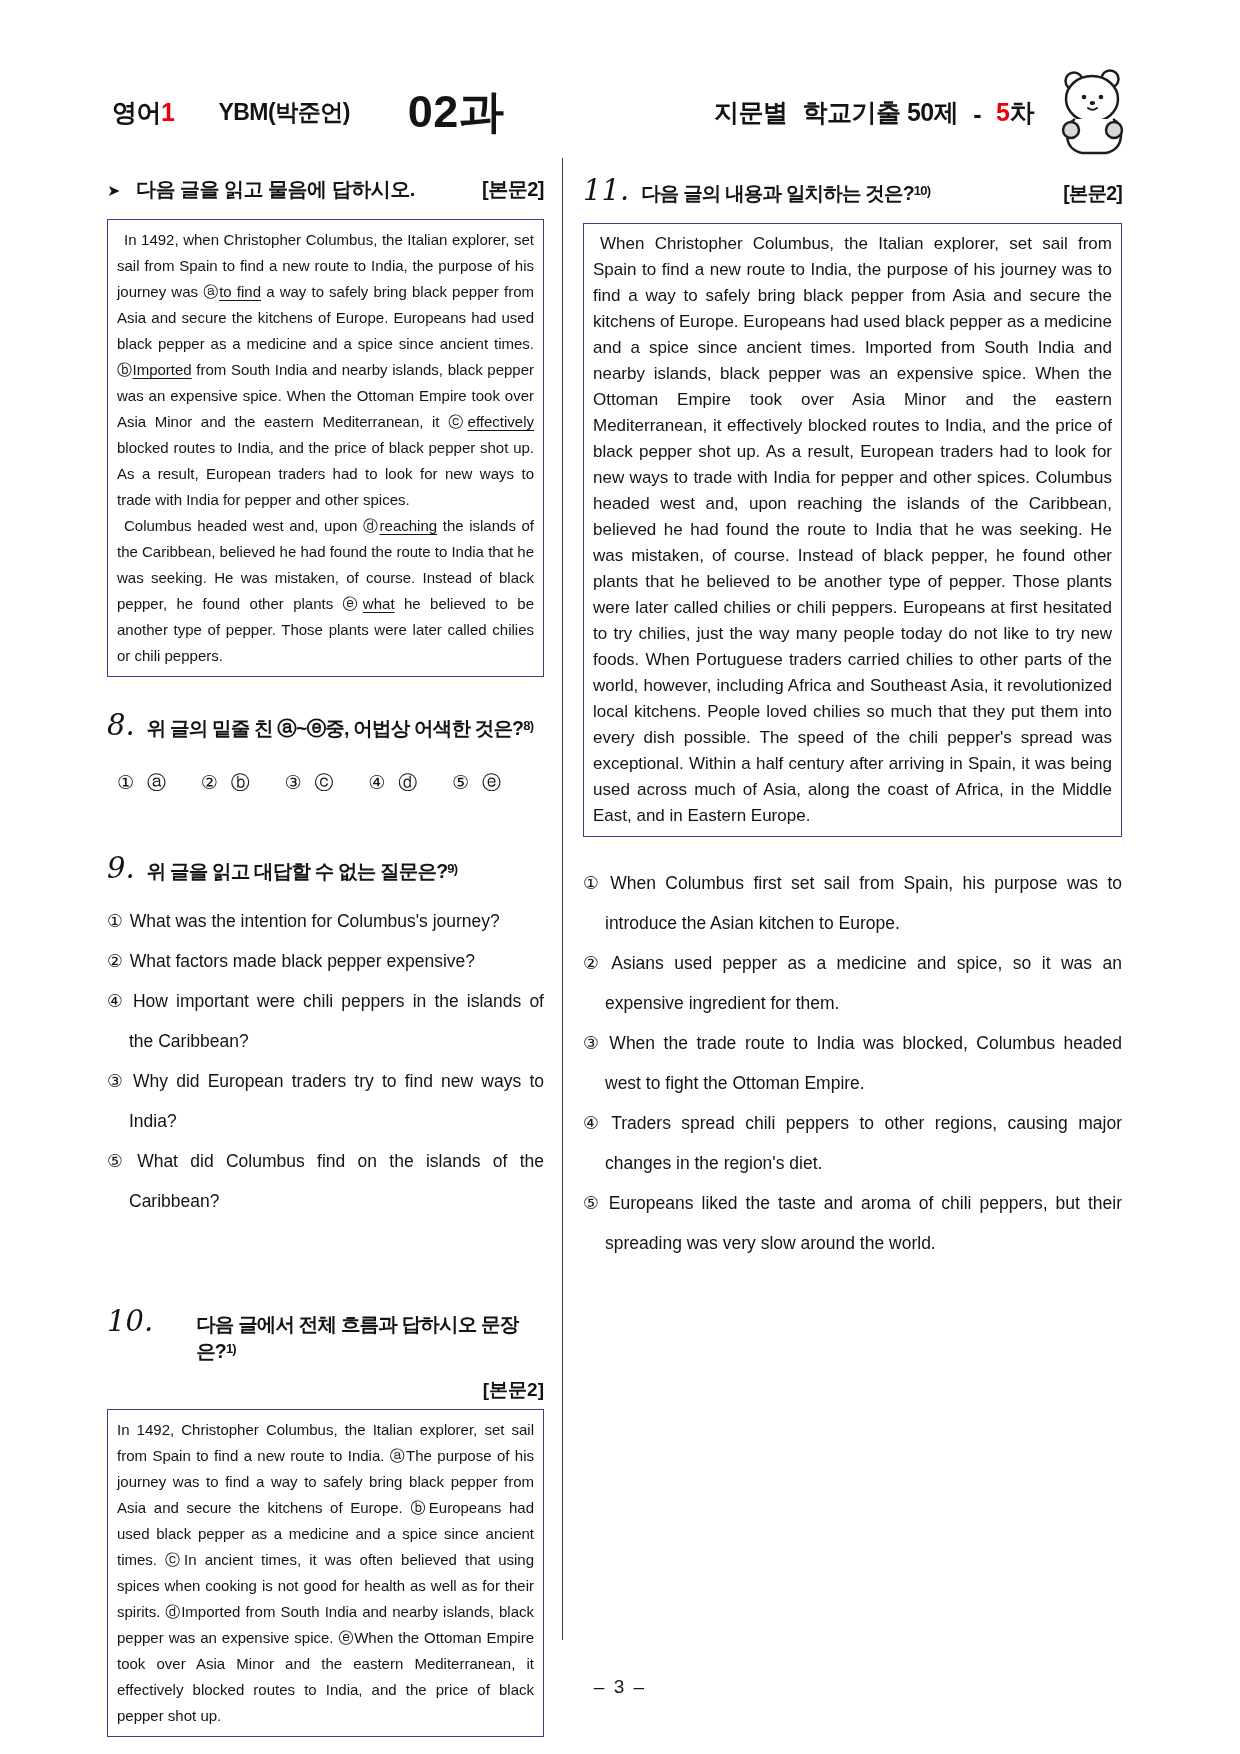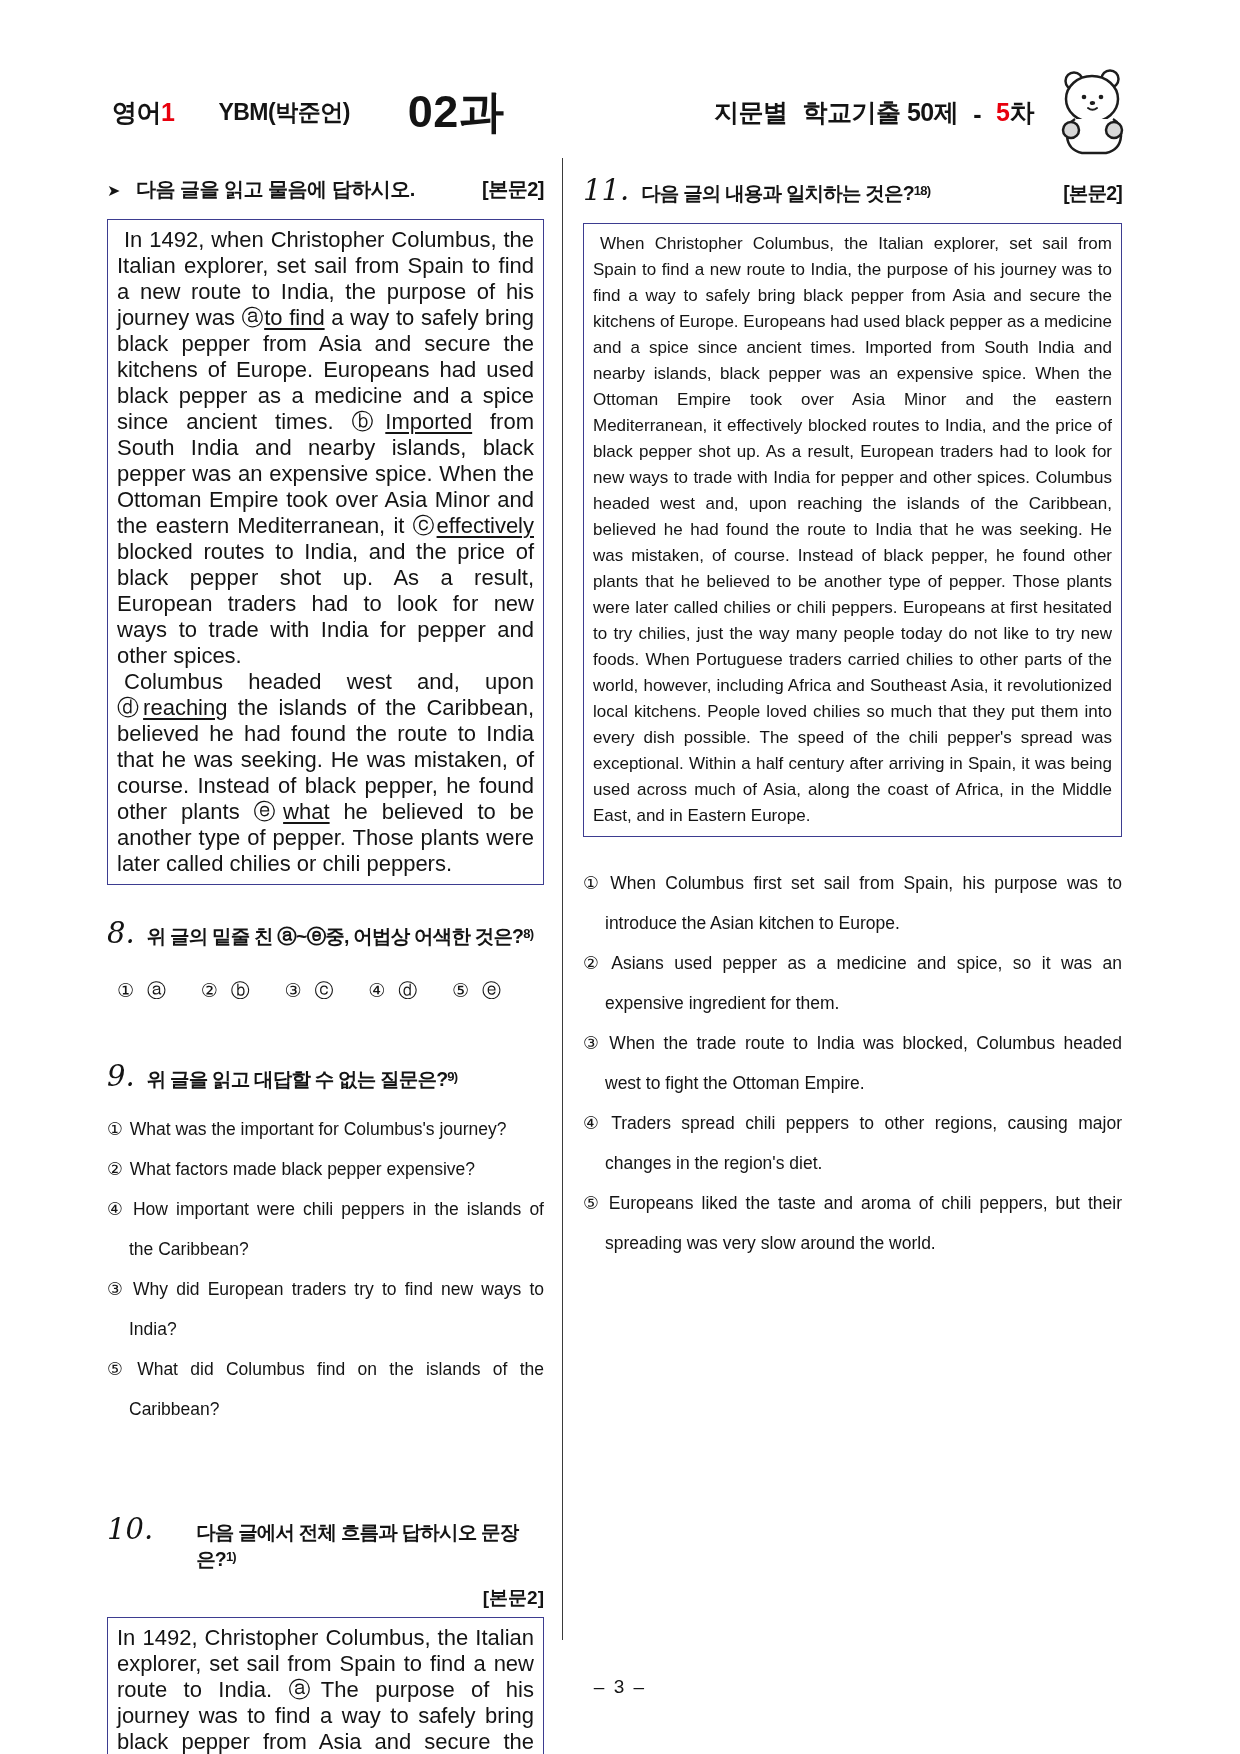--- a/index.html
+++ b/index.html
@@ -42,21 +42,21 @@
 
   
   .direction { display:flex; align-items:baseline; font-weight:bold; font-size:20px; letter-spacing:-0.5px; }
   .direction .arrow { font-size:16px; margin-right:16px; }
   .direction .tag { margin-left:auto; }
 
   
   .pbox {
     border:1.5px solid #3d3d90;
     padding:7px 9px;
-    font-size:22px; line-height:26px;
+    font-size:15px; line-height:26px;
     text-align:justify;
     margin-top:16px;
   }
   .col-right .pbox { font-size:17px; }
   .pbox p { margin:0; }
   .pbox.fi p { text-indent:7px; }
   .u { text-decoration:underline; text-underline-offset:3px; }
 
   
   .qheader { display:flex; align-items:baseline; }
@@ -147,21 +147,21 @@
         <div class="choice"><span class="cnum">③</span><span class="ctext">ⓒ</span></div>
         <div class="choice"><span class="cnum">④</span><span class="ctext">ⓓ</span></div>
         <div class="choice"><span class="cnum">⑤</span><span class="ctext">ⓔ</span></div>
       </div>
 
     <div class="qheader mt-q9">
       <span class="qnum">9.</span>
       <span class="qtext"><span>위 글을 읽고 대답할 수 없는 질문은?</span><span class="qref">9)</span></span>
     </div>
     <div class="choices-v">
-        <div class="choice"><span class="cnum">①</span><span class="ctext">What was the important for Columbus's journey?</span></div>
+        <div class="choice"><span class="cnum">①</span><span class="ctext">What was the intention for Columbus's journey?</span></div>
         <div class="choice"><span class="cnum">②</span><span class="ctext">What factors made black pepper expensive?</span></div>
         <div class="choice"><span class="cnum">④</span><span class="ctext">How important were chili peppers in the islands of the Caribbean?</span></div>
         <div class="choice"><span class="cnum">③</span><span class="ctext">Why did European traders try to find new ways to India?</span></div>
         <div class="choice"><span class="cnum">⑤</span><span class="ctext">What did Columbus find on the islands of the Caribbean?</span></div>
       </div>
 
     <div class="qheader mt-q10">
       <span class="qnum">10.</span>
       <span class="qtext"><span>다음 글에서 전체 흐름과 답하시오 문장은?</span><span class="qref">1)</span></span>
     </div>
@@ -176,21 +176,21 @@
         <div class="choice"><span class="cnum">④</span><span class="ctext">ⓓ</span></div>
         <div class="choice"><span class="cnum">⑤</span><span class="ctext">ⓔ</span></div>
       </div>
 
   </section>
 
   <section class="col-right">
 
     <div class="qheader">
       <span class="qnum">11.</span>
-      <span class="qtext"><span>다음 글의 내용과 일치하는 것은?</span><span class="qref">18)</span></span>
+      <span class="qtext"><span>다음 글의 내용과 일치하는 것은?</span><span class="qref">10)</span></span>
       <span class="qtext" style="margin-left:auto;">[본문2]</span>
     </div>
     <div class="pbox fi">
         <p><span>When Christopher Columbus, the Italian explorer, set sail from Spain to find a new route to India, the purpose of his journey was to find a way to safely bring black pepper from Asia and secure the kitchens of Europe. Europeans had used black pepper as a medicine and a spice since ancient times. Imported from South India and nearby islands, black pepper was an expensive spice. When the Ottoman Empire took over Asia Minor and the eastern Mediterranean, it effectively blocked routes to India, and the price of black pepper shot up. As a result, European traders had to look for new ways to trade with India for pepper and other spices. Columbus headed west and, upon reaching the islands of the Caribbean, believed he had found the route to India that he was seeking. He was mistaken, of course. Instead of black pepper, he found other plants that he believed to be another type of pepper. Those plants were later called chilies or chili peppers. Europeans at first hesitated to try chilies, just the way many people today do not like to try new foods. When Portuguese traders carried chilies to other parts of the world, however, including Africa and Southeast Asia, it revolutionized local kitchens. People loved chilies so much that they put them into every dish possible. The speed of the chili pepper's spread was exceptional. Within a half century after arriving in Spain, it was being used across much of Asia, along the coast of Africa, in the Middle East, and in Eastern Europe.</span></p>
       </div>
     <div class="choices-v" style="margin-top:26px;">
         <div class="choice"><span class="cnum">①</span><span class="ctext">When Columbus first set sail from Spain, his purpose was to introduce the Asian kitchen to Europe.</span></div>
         <div class="choice"><span class="cnum">②</span><span class="ctext">Asians used pepper as a medicine and spice, so it was an expensive ingredient for them.</span></div>
         <div class="choice"><span class="cnum">③</span><span class="ctext">When the trade route to India was blocked, Columbus headed west to fight the Ottoman Empire.</span></div>
         <div class="choice"><span class="cnum">④</span><span class="ctext">Traders spread chili peppers to other regions, causing major changes in the region's diet.</span></div>

